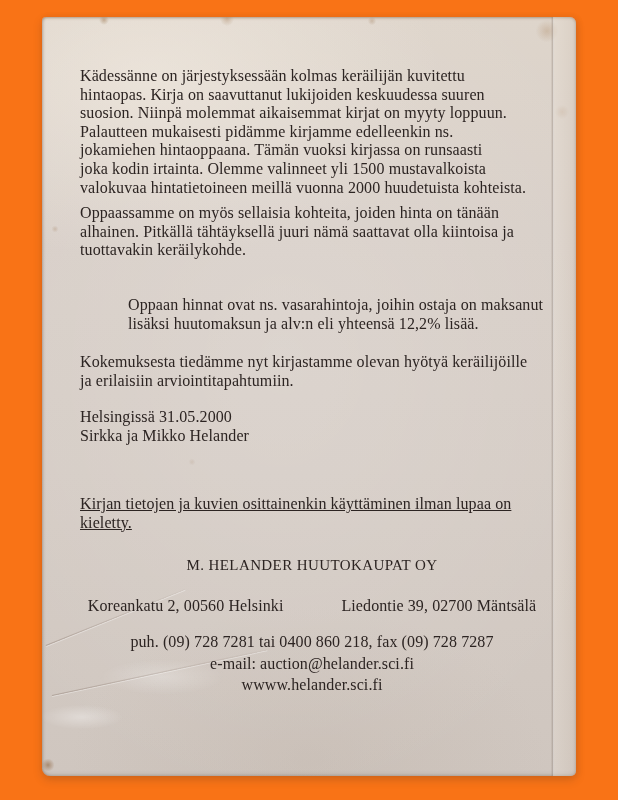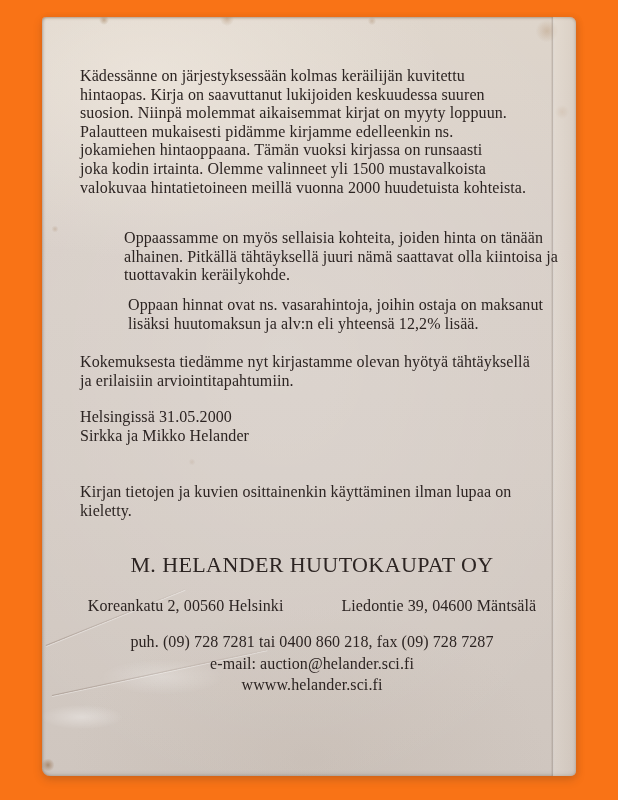--- a/index.html
+++ b/index.html
@@ -97,35 +97,35 @@
   .txt {
     position: absolute;
     color: #2c2422;
     font-size: 16px;
     line-height: 18.6px;
     letter-spacing: 0.1px;
     white-space: pre-line;
   }
   .body-left { left: 38px; width: 478px; }
   .p1     { top: 50px;  }
-  .p2     { top: 212px; margin-left: 44px; }
+  .p2     { top: 187px; }
   .p3     { top: 279px; margin-left: 48px; }
   .p4     { top: 336px; }
   .sig    { top: 391px; }
-  .notice { top: 466px; }
+  .notice { top: 478px; text-decoration: underline; }
 
   .centered {
     left: 14px;
     right: 8px;
     text-align: center;
     white-space: normal;
   }
   .company {
     top: 539px;
-    font-size: 22px;
+    font-size: 15px;
     letter-spacing: 0.4px;
   }
   .addresses {
     top: 580px;
     display: flex;
     justify-content: center;
     gap: 58px;
   }
   .phone { top: 616px; }
   .email { top: 637.5px; }
@@ -151,34 +151,34 @@
 joka kodin irtainta. Olemme valinneet yli 1500 mustavalkoista
 valokuvaa hintatietoineen meillä vuonna 2000 huudetuista kohteista.</div>
 
     <div class="txt body-left p2">Oppaassamme on myös sellaisia kohteita, joiden hinta on tänään
 alhainen. Pitkällä tähtäyksellä juuri nämä saattavat olla kiintoisa ja
 tuottavakin keräilykohde.</div>
 
     <div class="txt body-left p3">Oppaan hinnat ovat ns. vasarahintoja, joihin ostaja on maksanut
 lisäksi huutomaksun ja alv:n eli yhteensä 12,2% lisää.</div>
 
-    <div class="txt body-left p4">Kokemuksesta tiedämme nyt kirjastamme olevan hyötyä tähtäyksellä
+    <div class="txt body-left p4">Kokemuksesta tiedämme nyt kirjastamme olevan hyötyä keräilijöille
 ja erilaisiin arviointitapahtumiin.</div>
 
     <div class="txt body-left sig">Helsingissä 31.05.2000
 Sirkka ja Mikko Helander</div>
 
     <div class="txt body-left notice">Kirjan tietojen ja kuvien osittainenkin käyttäminen ilman lupaa on
 kieletty.</div>
 
     <div class="txt centered company">M. HELANDER HUUTOKAUPAT OY</div>
 
     <div class="txt centered addresses">
       <span>Koreankatu 2, 00560 Helsinki</span>
-      <span>Liedontie 39, 04600 Mäntsälä</span>
+      <span>Liedontie 39, 02700 Mäntsälä</span>
     </div>
 
     <div class="txt centered phone">puh. (09) 728 7281 tai 0400 860 218, fax (09) 728 7287</div>
 
     <div class="txt centered web">wwww.helander.sci.fi</div>
 
     <div class="txt centered email">e-mail: auction@helander.sci.fi</div>
 
   </div>
 </div>

